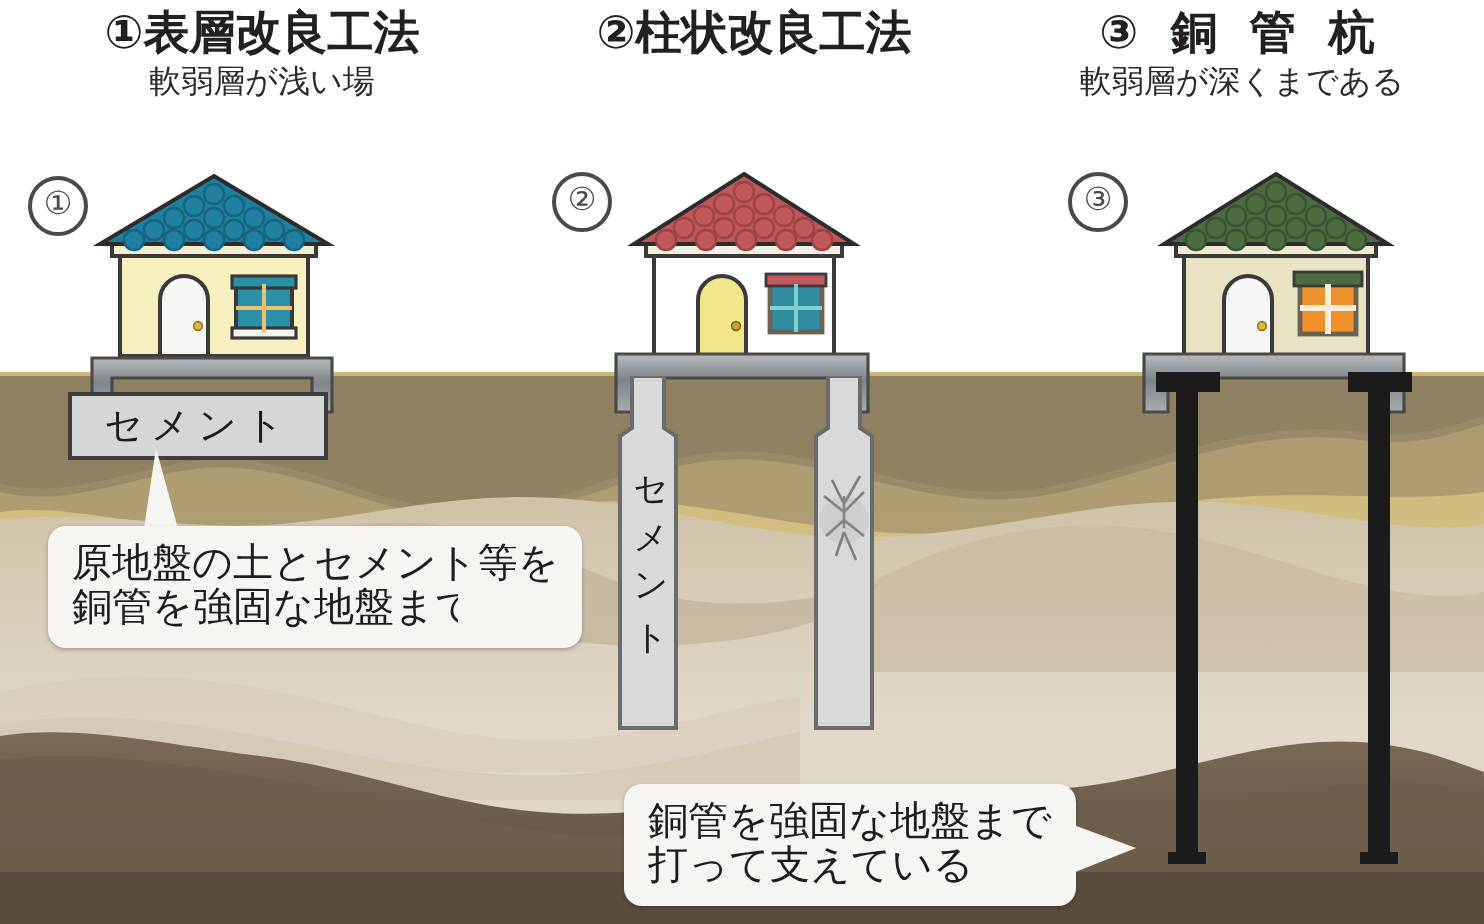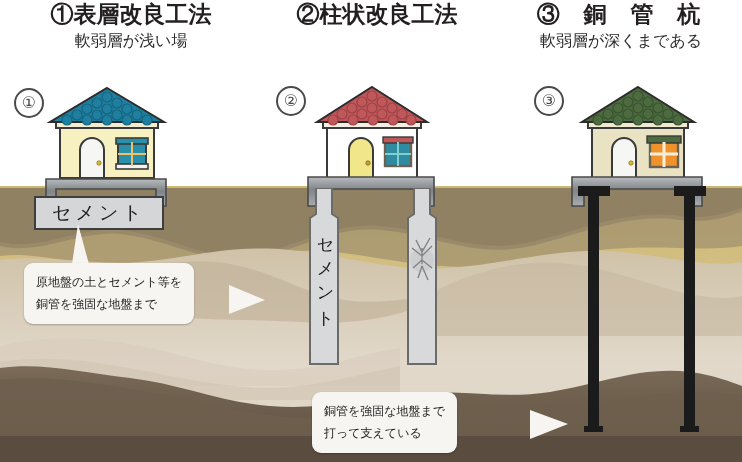--- a/index.html
+++ b/index.html
@@ -4,21 +4,21 @@
 <style>
   html,body{margin:0;padding:0;background:#ffffff;}
   body{
     width:742px;height:462px;overflow:hidden;position:relative;
     font-family:"Liberation Sans","DejaVu Sans",sans-serif;
     color:#231f20;
   }
   .stage{position:absolute;left:0;top:0;width:742px;height:462px;overflow:hidden;background:#fff;}
 
   
-  .col-head{position:absolute;text-align:center;width:250px;font-family:Liberation Mono, monospace;}
+  .col-head{position:absolute;text-align:center;width:250px;}
   .col-head .title{
     font-size:23px;font-weight:bold;letter-spacing:0px;line-height:26px;
     color:#231f20;white-space:nowrap;
   }
   .col-head .title.spaced{letter-spacing:5px;}
   .col-head .sub{
     font-size:16px;font-weight:normal;line-height:20px;margin-top:3px;color:#2b2b2b;
     white-space:nowrap;
   }
   #head1{left:6px;top:3px;}
@@ -52,21 +52,21 @@
   
   .col-text{
     position:absolute;writing-mode:vertical-rl;text-orientation:upright;
     font-size:17px;letter-spacing:5px;color:#1d1d1d;
   }
 
   
   .callout{
     position:absolute;background:#f7f5f2;border-radius:9px;
     padding:8px 12px 9px 12px;
-    font-size:12px;line-height:22px;color:#1d1d1d;
+    font-size:20px;line-height:22px;color:#1d1d1d;
     box-shadow:0 1px 2px rgba(0,0,0,.25);
     white-space:nowrap;
   }
   .callout .ln{display:block;}
 </style>
 </head>
 <body>
 
 <div class="stage">
 

